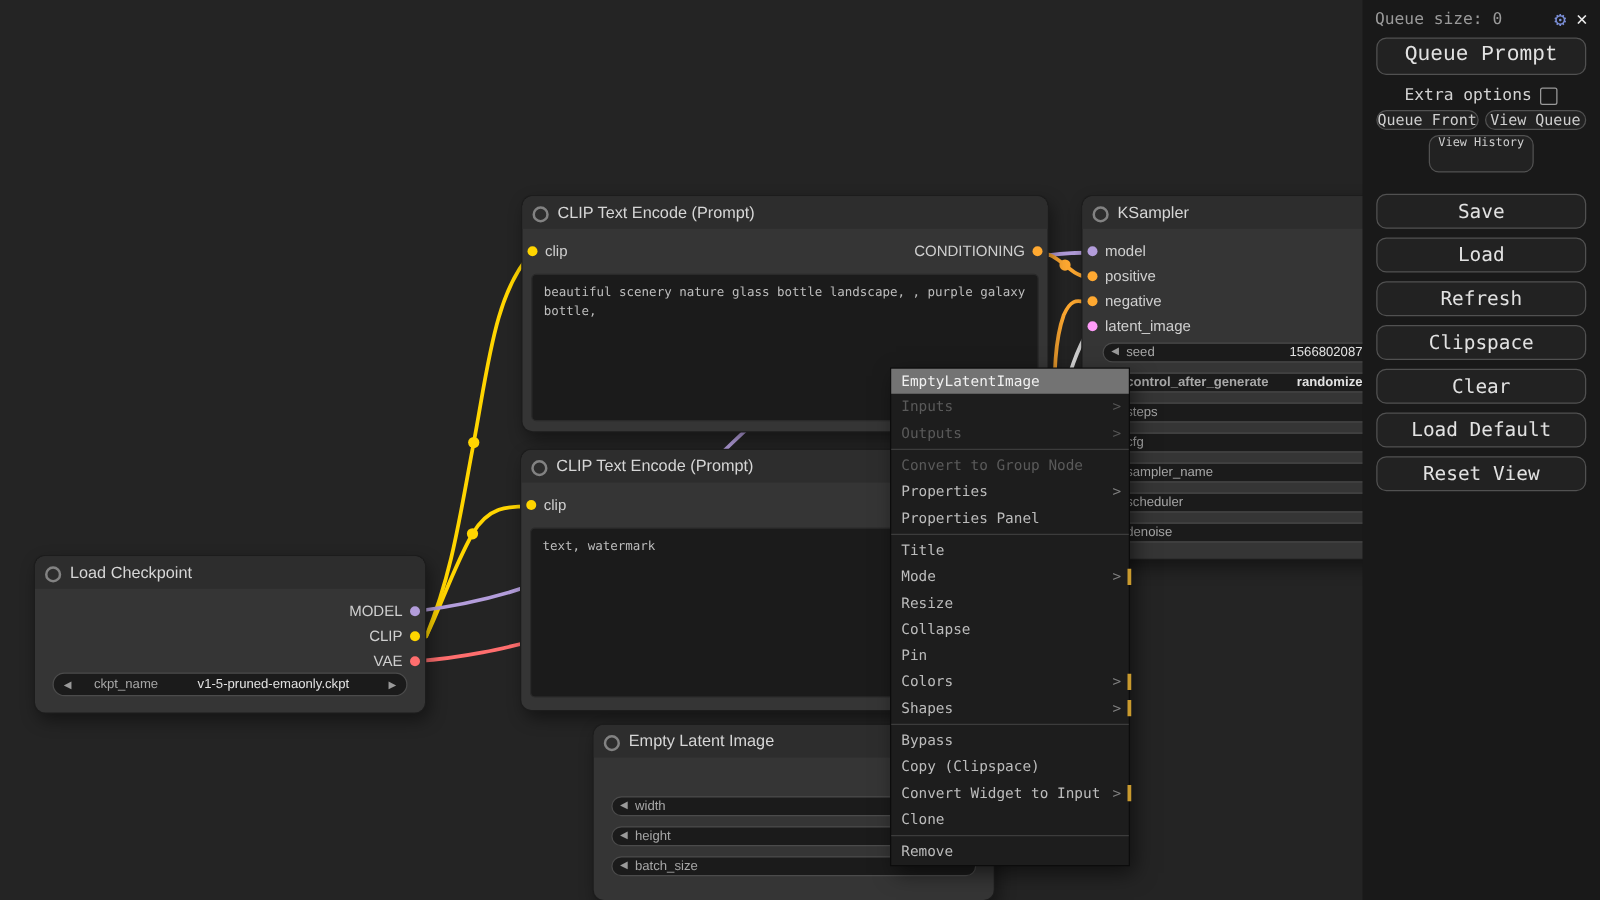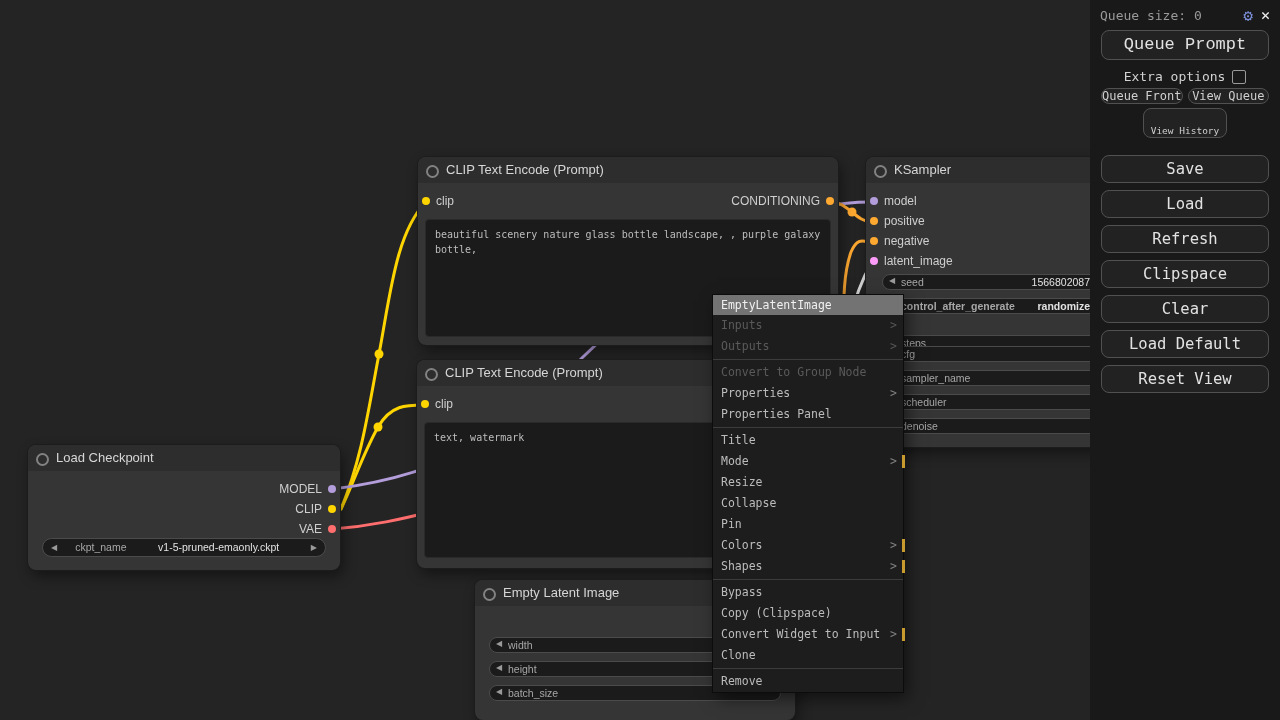--- a/index.html
+++ b/index.html
@@ -55,21 +55,21 @@
   .sb-close{font-size:15px;color:#efefef;font-weight:bold;line-height:15px;}
   .btn{display:block;background:#222;border:1px solid #515151;border-radius:8px;color:#e2e2e2;
     text-align:center;box-sizing:border-box;cursor:default;}
   .btn-qp{margin:2px 11px 0 11px;height:30px;line-height:28px;font-size:17px;font-family:Liberation Mono, monospace;}
   .sb-extra{display:flex;align-items:center;justify-content:center;gap:7px;
     margin:9px 12px 3px 12px;font-size:13px;color:#d2d2d2;}
   .sb-check{width:12px;height:12px;border:1px solid #9a9a9a;border-radius:2px;background:transparent;}
   .sb-smallrow{display:flex;gap:5px;margin:4px 11px 0 11px;}
   .btn-sm{flex:1;height:16px;line-height:14px;font-size:12px;border-radius:8px;color:#cfcfcf;}
   .btn-hist{width:84px;margin:4px auto 0 auto;height:30px;font-size:9.5px;line-height:1.35;
-    padding-top:16px;color:#cfcfcf;}
+    padding-top:0;color:#cfcfcf;}
   .btn-act{margin:0 11px 7px 11px;height:28px;line-height:26px;font-size:15.5px;}
   .sb-actions{margin-top:17px;}
 </style>
 </head>
 <body>
 
 <div class="stage">
 
   <svg class="wires" width="1280" height="720" viewBox="0 0 1280 720">
     <path d="M341,509 C362,458 368,412 379,354 C390,296 396,232 426,202" stroke="#FFD500"></path>
@@ -166,21 +166,21 @@
     <div class="pill" style="left:16px;width:218px;top:117px;">
       <span class="arrowL">◀</span>
       <span class="wlabel">seed</span>
       <span class="wvalue">1566802087</span>
     </div>
     <div class="pill" style="left:16px;width:218px;top:141px;font-weight:bold;">
       <span class="arrowL">◀</span>
       <span class="wlabel">control_after_generate</span>
       <span class="wvalue">randomize</span>
     </div>
-    <div class="pill" style="left:16px;width:218px;top:178px;">
+    <div class="pill" style="left:16px;width:218px;top:165px;">
       <span class="arrowL">◀</span>
       <span class="wlabel">steps</span>
     </div>
     <div class="pill" style="left:16px;width:218px;top:189px;">
       <span class="arrowL">◀</span>
       <span class="wlabel">cfg</span>
     </div>
     <div class="pill" style="left:16px;width:218px;top:213px;">
       <span class="arrowL">◀</span>
       <span class="wlabel">sampler_name</span>

